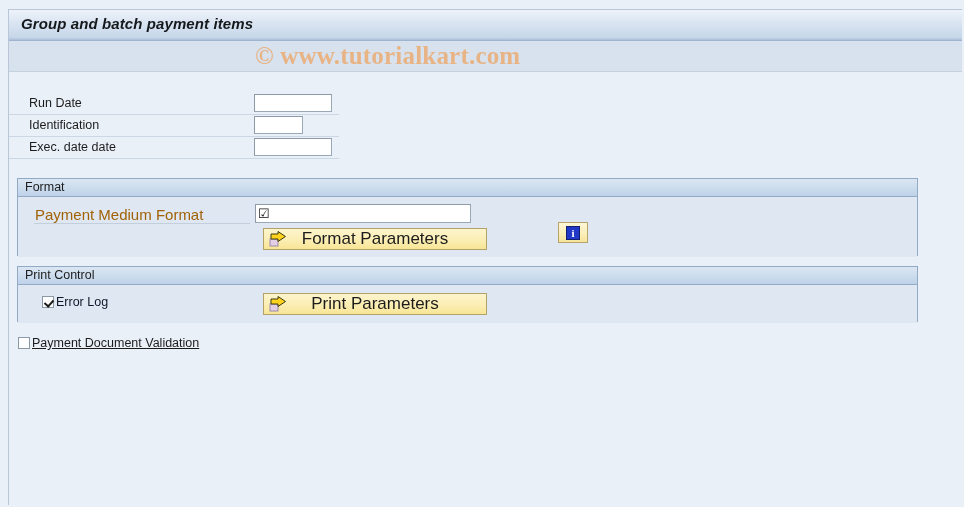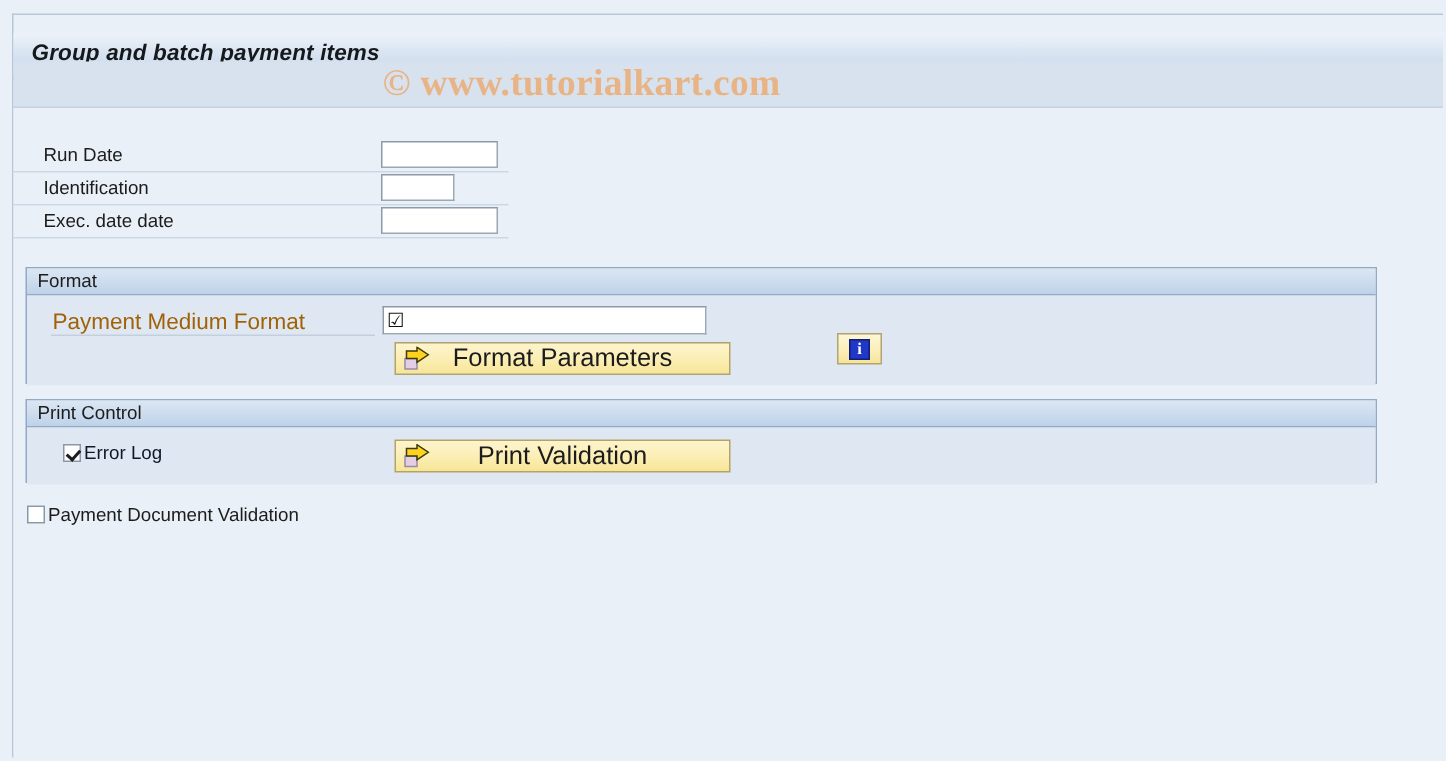--- a/index.html
+++ b/index.html
@@ -28,21 +28,21 @@
     border-right: none;
     border-bottom: none;
     background: #eaf0f8;
     box-sizing: border-box;
   }
 
   
   #title-bar {
     position: absolute;
     left: 0;
-    top: 12px;
+    top: 0;
     right: 0;
     height: 31px;
     background: linear-gradient(to bottom, #eef3fa 0%, #dde7f3 35%, #c6d6e9 92%, #a9bed8 100%);
     border-bottom: 1px solid #9fb4cf;
     box-sizing: border-box;
   }
   #title-text {
     position: absolute;
     left: 12px;
     top: 5px;
@@ -295,21 +295,21 @@
   #error-log-label { margin-left: 2px; }
 
   #pdv-row {
     position: absolute;
     left: 9px;
     top: 264px;
     white-space: nowrap;
     font-size: 12.5px;
     color: #1c1c1c;
   }
-  #pdv-label { margin-left: 2px; }
+  #pdv-label { margin-left: 2px; text-decoration: underline; }
 </style>
 </head>
 <body>
 
 <div id="app-window">
 
   <div id="title-bar">
     <div id="title-text">Group and batch payment items</div>
   </div>
 
@@ -378,21 +378,21 @@
           <span class="checkbox checked"></span><span id="error-log-label">Error Log</span>
         </div>
 
         <div class="action-button" id="btn-print-parameters">
           <span class="arrow-icon">
             <svg width="18" height="17" viewBox="0 0 18 17" xmlns="http://www.w3.org/2000/svg">
               <rect x="1" y="8" width="8" height="7" fill="#e2cfe6" stroke="#9a8aa5" stroke-width="1"></rect>
               <path d="M2 3 H9 V0.5 L16.5 5.5 L9 10.5 V8 H2 Z" fill="#ffd21e" stroke="#3a3a10" stroke-width="1" stroke-linejoin="miter"></path>
             </svg>
           </span>
-          <span class="btn-label">Print Validation</span>
+          <span class="btn-label">Print Parameters</span>
         </div>
 
       </div>
     </div>
 
     <div id="pdv-row">
       <span class="checkbox"></span><span id="pdv-label">Payment Document Validation</span>
     </div>
 
   </div>

